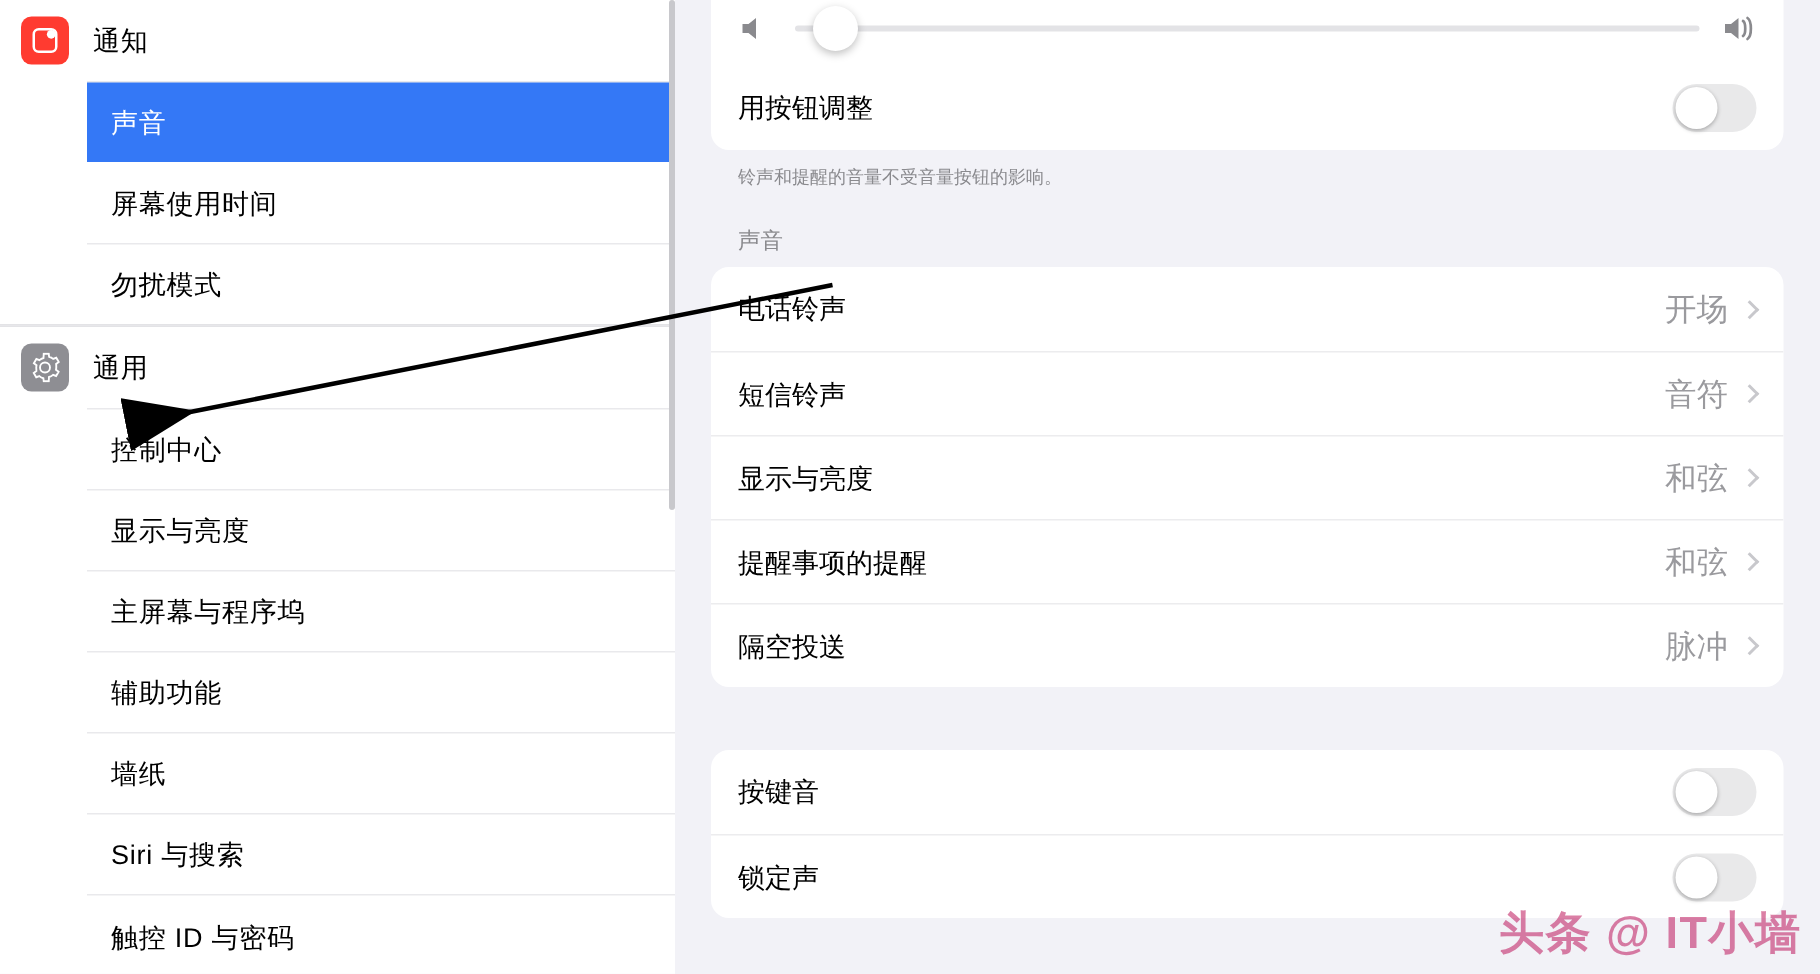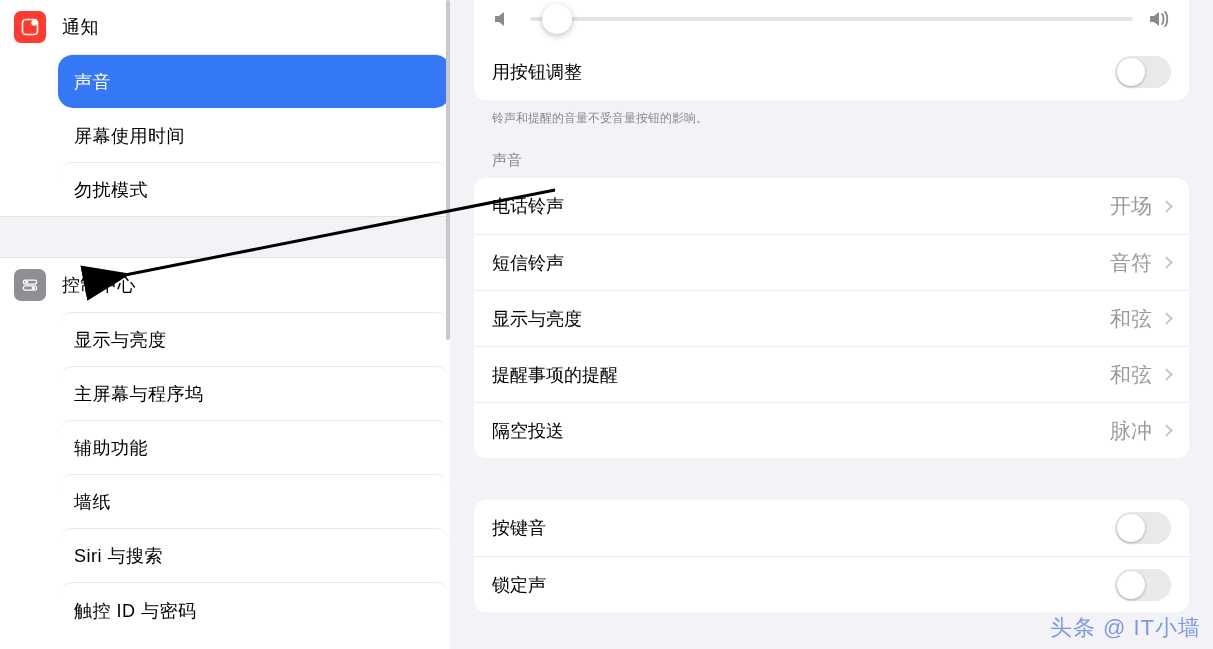--- a/index.html
+++ b/index.html
@@ -3,21 +3,21 @@
   <meta charset="utf-8">
   <style>
     * { margin: 0; padding: 0; box-sizing: border-box; font-family: -apple-system, "Helvetica Neue", Arial, sans-serif; }
     body { background: #f2f2f7; width: 1213px; height: 649px; overflow: hidden; display: flex; position: relative; }
 
     
     .sidebar { width: 450px; height: 100%; background: #fff; display: flex; flex-direction: column; position: relative; }
     .sidebar-scroll { width: 4px; background: #c8c8cc; position: absolute; top: 0; left: 446px; height: 340px; border-radius: 2px; }
     .section { background: #fff; }
     .section-break { height: 42px; background: #f2f2f7; border-top: 1px solid #e3e3e6; border-bottom: 1px solid #e3e3e6; }
-    .row { display: flex; align-items: center; height: 54px; padding: 0 14px; gap: 16px; background: #fff; cursor: pointer; border-radius: 15px; }
+    .row { display: flex; align-items: center; height: 54px; padding: 0 14px; gap: 16px; background: #fff; cursor: pointer; }
     .row + .row { border-top: 1px solid #e9e9ec; margin-left: 58px; padding-left: 0; position: relative; }
     .row + .row::before { content:''; position:absolute; left:-58px; top:0; bottom:0; width:58px; background:#fff; }
     .row + .row .icon-wrap { margin-left: -58px; padding-left: 14px; padding-right: 0; width: 58px; display:flex; }
     .row.selected { background: #3478f6; }
     .row.selected + .row { border-top-color: transparent; }
     .row.selected .label { color: #fff; }
     .icon { width: 32px; height: 32px; border-radius: 7px; display: flex; align-items: center; justify-content: center; flex-shrink: 0; color:#fff; }
     .icon svg { width: 20px; height: 20px; fill: currentColor; }
     .label { font-size: 18px; color: #000; letter-spacing: 0.5px; }
 
@@ -40,21 +40,21 @@
     .thumb { width: 30px; height: 30px; background:#fff; border-radius:50%; box-shadow: 0 2px 6px rgba(0,0,0,.25); position:absolute; top:-13px; left: 2%; }
 
     
     .toggle { width: 56px; height: 32px; background:#e9e9ea; border-radius:16px; position:relative; }
     .toggle .knob { width:28px; height:28px; background:#fff; border-radius:50%; position:absolute; top:2px; left:2px; box-shadow: 0 1px 3px rgba(0,0,0,.3); }
 
     
     .arrow-svg { position:absolute; top: 0; left: 0; pointer-events:none; }
 
     
-    .watermark { position:absolute; right: 12px; bottom: 6px; font-size: 22px; font-weight: 400; letter-spacing: 1px; color:#1d4ed8; opacity:.55; font-family: Arial, sans-serif; }
+    .watermark { position:absolute; right: 12px; bottom: 6px; font-size: 30px; font-weight: 700; letter-spacing: 1px; color:#be185d; opacity:.55; font-family: Arial, sans-serif; }
   </style>
 </head>
 <body>
 
 <div class="sidebar">
   <div class="section">
     <div class="row">
       <span class="icon" style="background:#ff3b30">
         <svg viewBox="0 0 24 24">
             <rect x="3" y="3" width="18" height="18" rx="4" fill="none" stroke="#fff" stroke-width="2"></rect>
@@ -90,20 +90,28 @@
         <svg viewBox="0 0 24 24">
               <path d="M14 3a9 9 0 1 0 7 11 7 7 0 0 1-7-11z"></path>
             </svg>
       </span>
         </div>
       <span class="label">勿扰模式</span>
     </div>
   </div>
   <div class="section-break"></div>
   <div class="section">
+    <div class="row">
+      <span class="icon" style="background:#8e8e93">
+        <svg viewBox="0 0 24 24">
+            <path d="M12 8a4 4 0 1 0 0 8 4 4 0 0 0 0-8zm9 4c0 .6-.1 1.2-.2 1.8l2.1 1.6-2 3.4-2.5-.9c-.9.8-2 1.4-3.2 1.7L15 23h-4l-.3-2.4c-1.2-.3-2.3-.9-3.2-1.7l-2.5.9-2-3.4 2.1-1.6C5.1 13.2 5 12.6 5 12s.1-1.2.2-1.8L3.1 8.6l2-3.4 2.5.9c.9-.8 2-1.4 3.2-1.7L11 1h4l.3 2.4c1.2.3 2.3.9 3.2 1.7l2.5-.9 2 3.4-2.1 1.6c.1.6.1 1.2.1 1.8z" fill="none" stroke="#fff" stroke-width="1.5"></path>
+          </svg>
+      </span>
+      <span class="label">通用</span>
+    </div>
     <div class="row">
       <div class="icon-wrap">
           <span class="icon" style="background:#8e8e93">
         <svg viewBox="0 0 24 24">
               <rect x="4" y="6" width="16" height="5" rx="2.5" fill="none" stroke="#fff" stroke-width="1.5"></rect>
               <circle cx="8" cy="8.5" r="2"></circle>
               <rect x="4" y="13" width="16" height="5" rx="2.5" fill="none" stroke="#fff" stroke-width="1.5"></rect>
               <circle cx="16" cy="15.5" r="2"></circle>
             </svg>
       </span>

